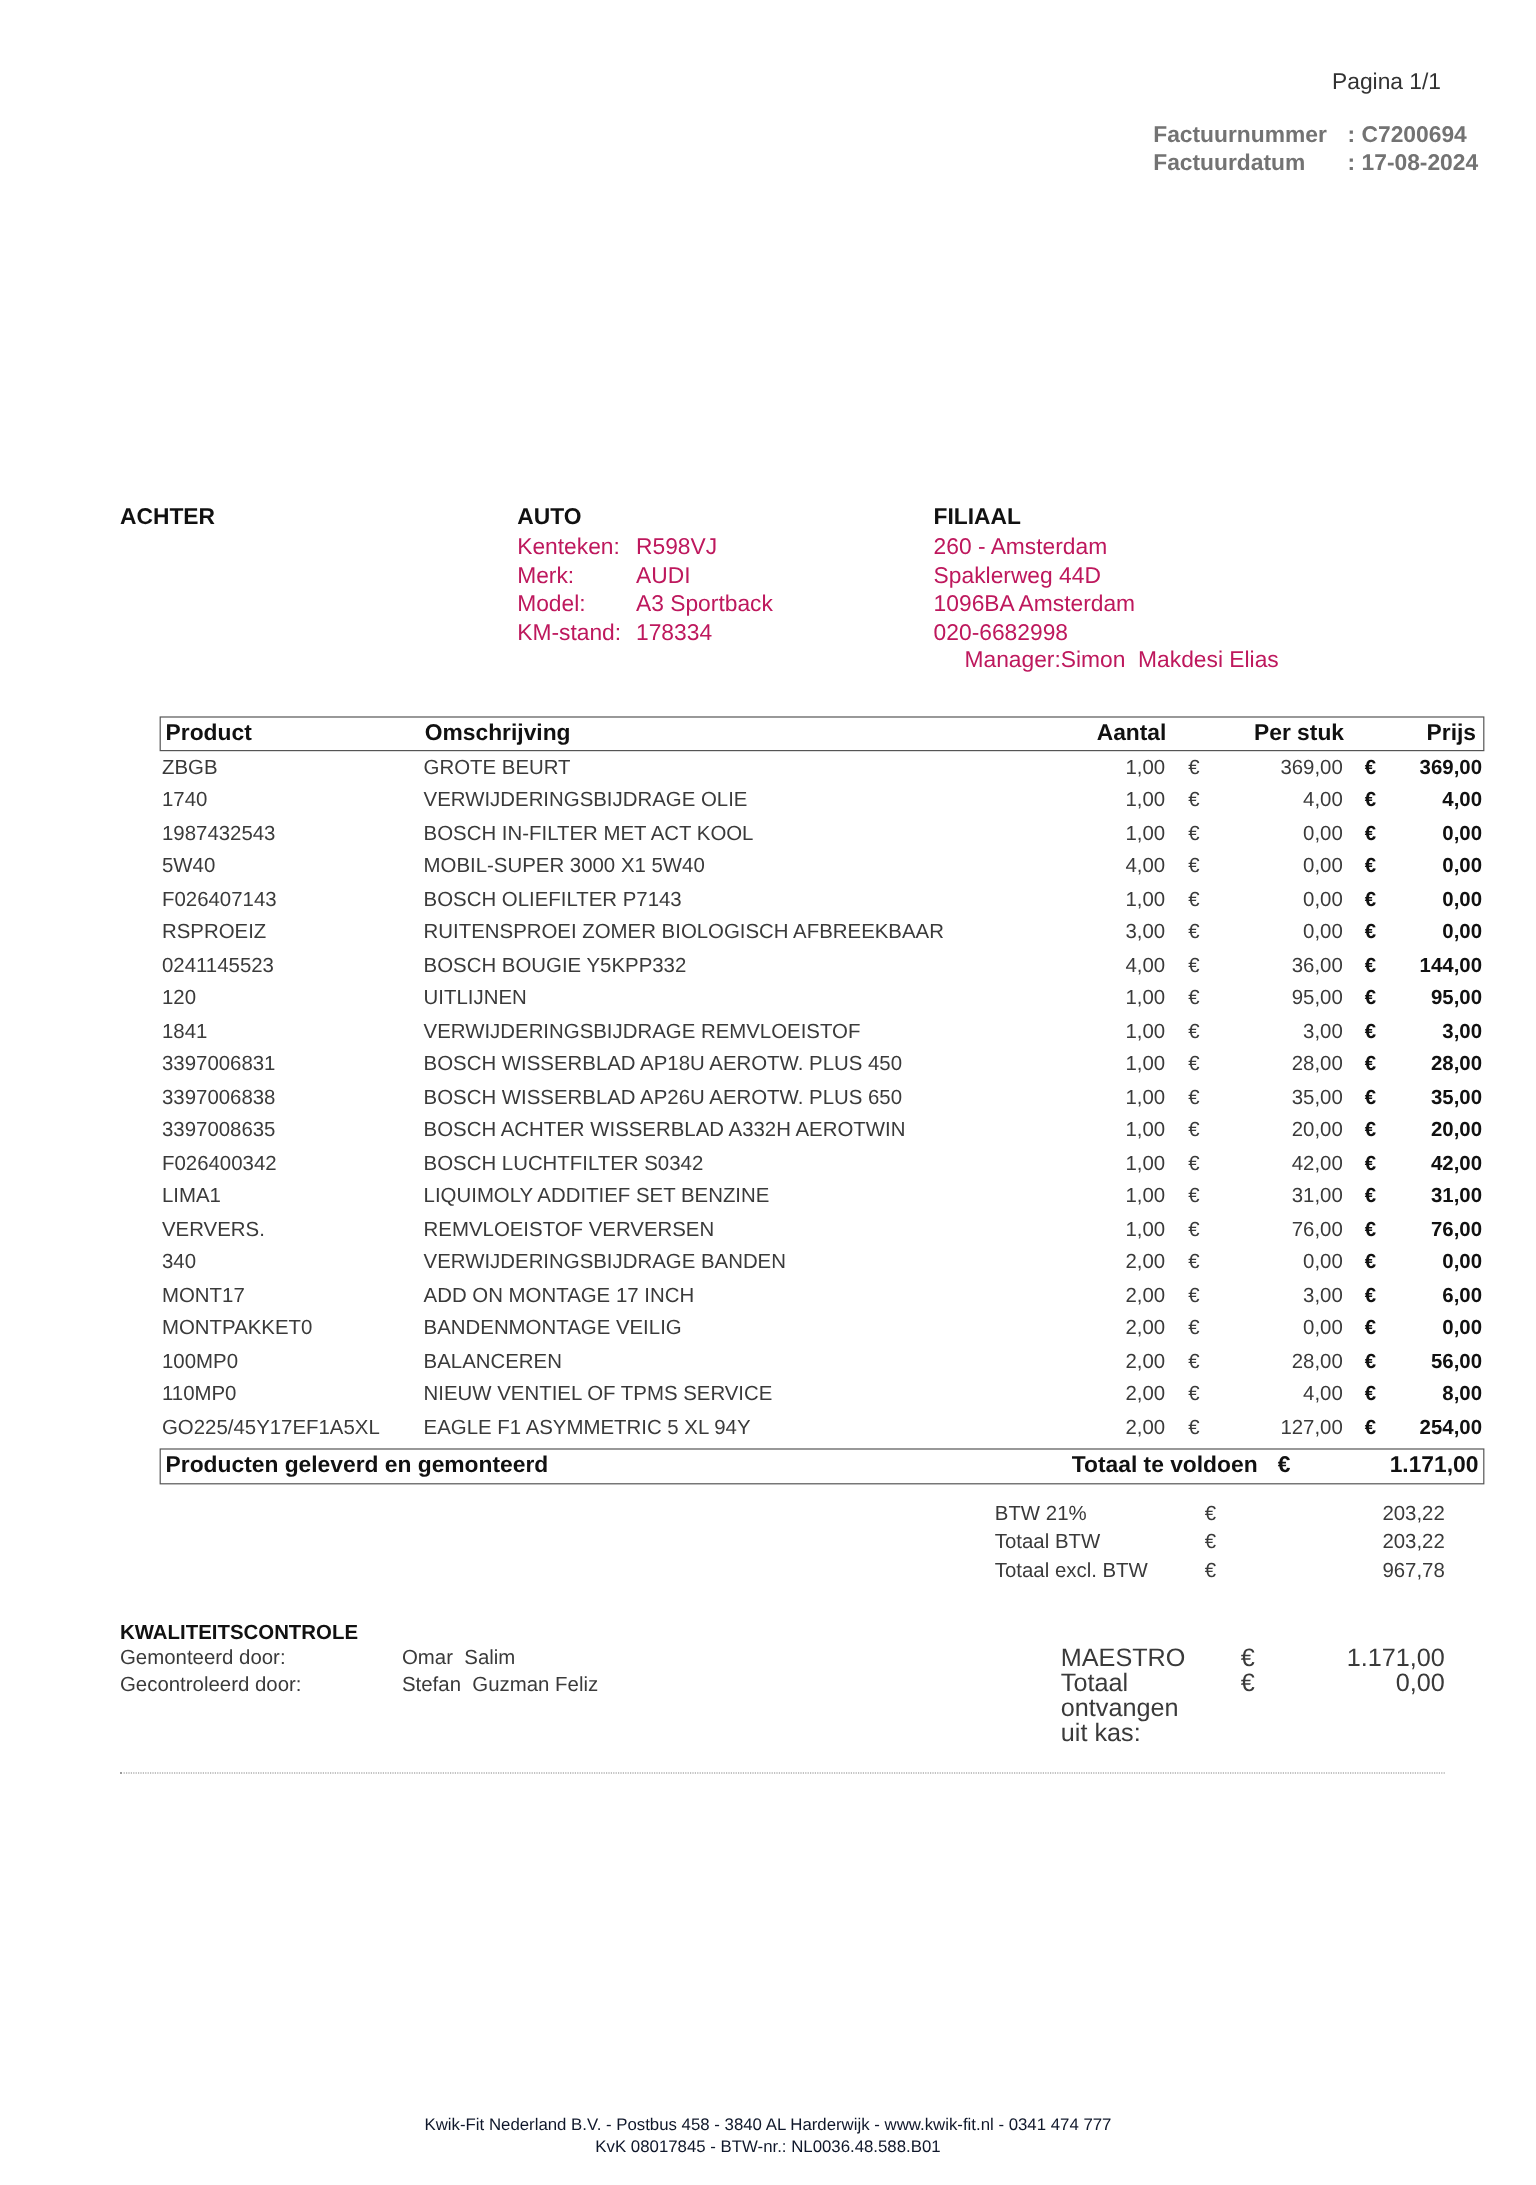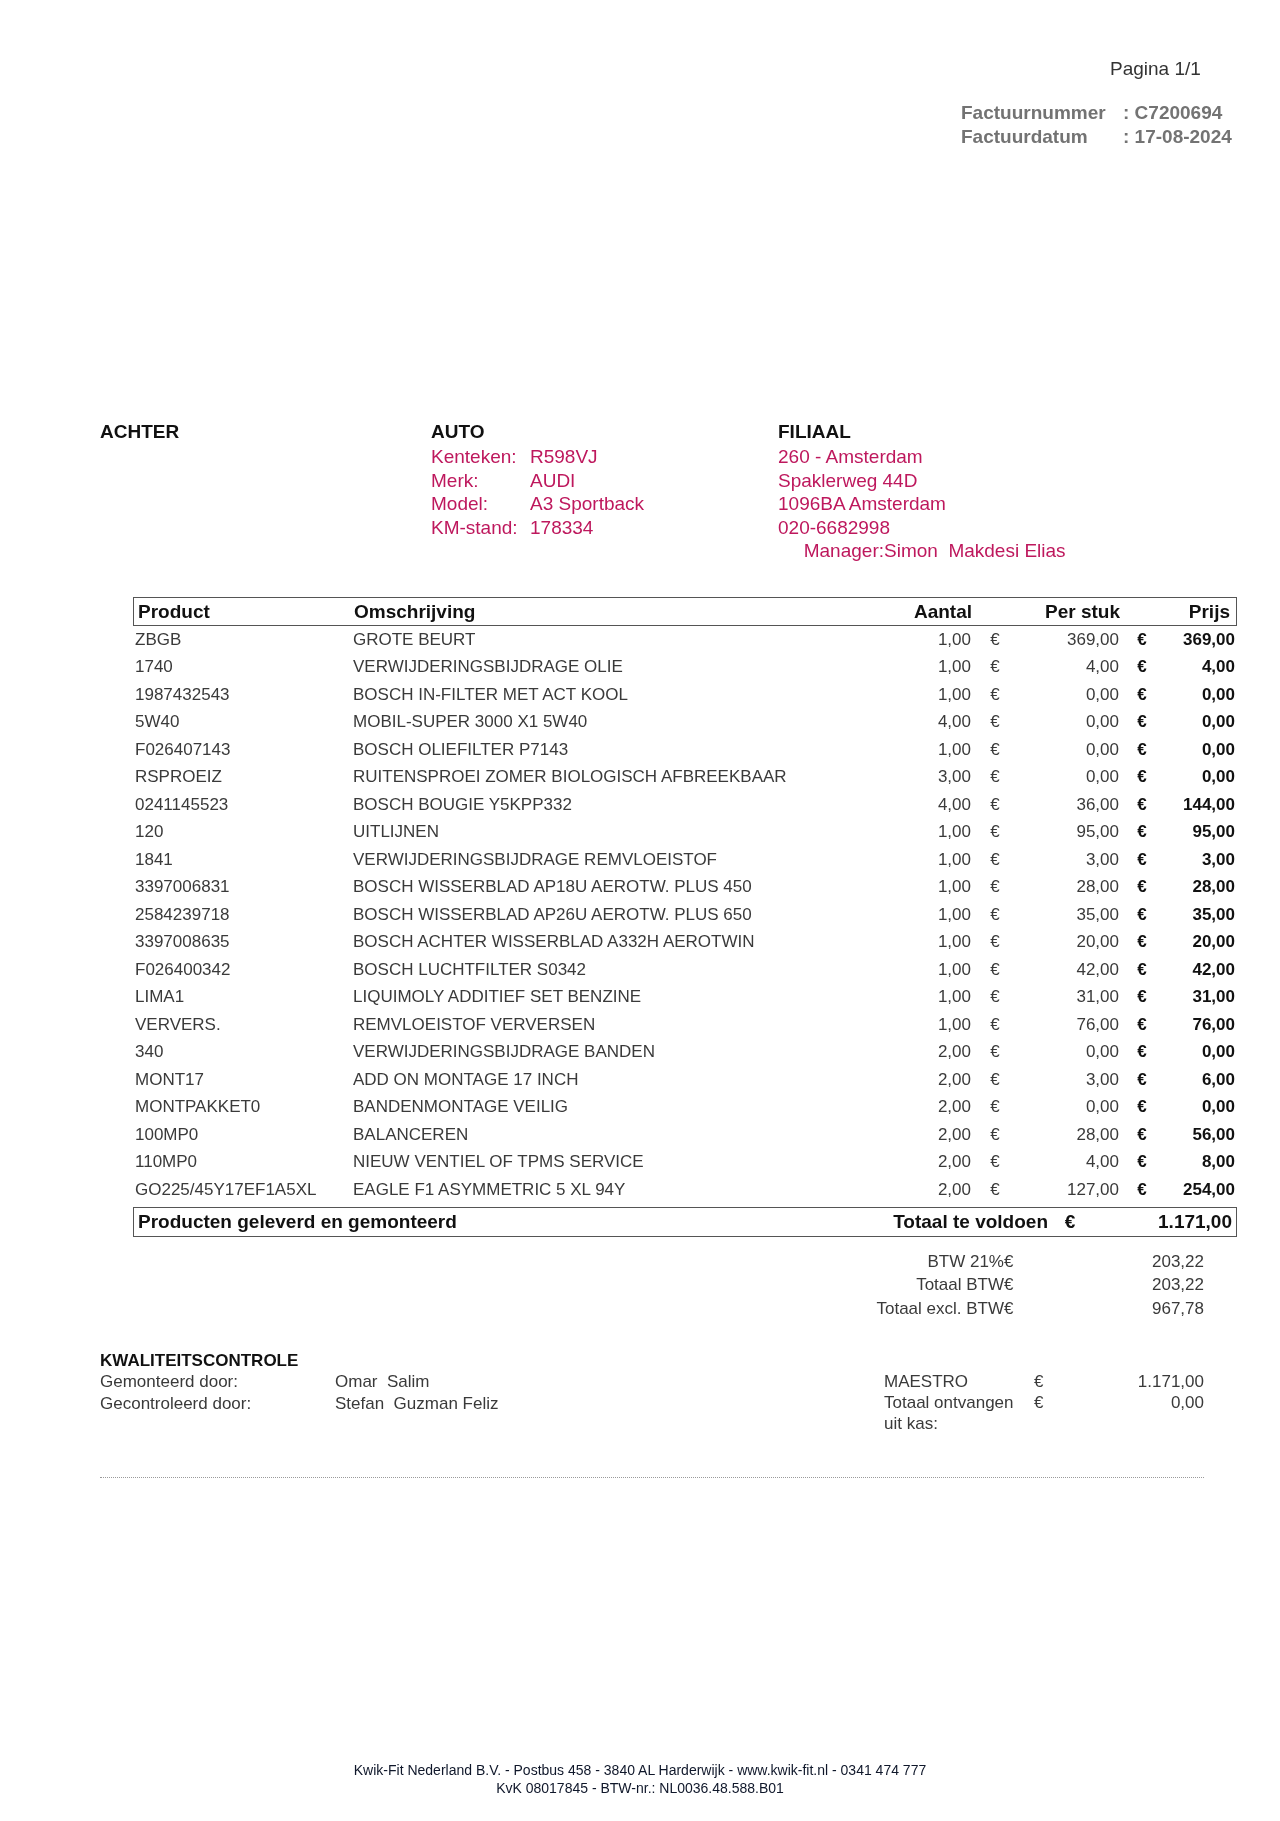--- a/index.html
+++ b/index.html
@@ -46,32 +46,32 @@
   .tfoot { border: 1.5px solid #555; height: 30px; display: flex; align-items: center; margin-top: 3px;
            font-weight: bold; color: #111; font-size: 19px; box-sizing: border-box; }
   .tfoot .f-label { padding-left: 4px; flex: 1; }
   .tfoot .f-total-label { width: 200px; text-align: right; }
   .tfoot .f-eur { width: 44px; text-align: center; }
   .tfoot .f-val { width: 140px; text-align: right; padding-right: 4px; }
 
   
   #vat { left: 829px; top: 1250px; width: 375px; font-size: 17px; color: #3a3a3a; }
   #vat .r { display: flex; height: 23.5px; align-items: center; }
-  #vat .l { width: 175px; text-align: right; }
+  #vat .l { width: 175px; }
   #vat .e { width: 40px; }
   #vat .v { flex: 1; text-align: right; }
 
   
   #qc { left: 100px; top: 1351px; font-size: 17px; }
   #qc .title { font-weight: bold; color: #111; font-size: 17px; }
   #qc .r { display: flex; line-height: 22px; color: #3a3a3a; }
   #qc .l { width: 235px; }
 
   
-  #pay { left: 884px; top: 1371px; width: 320px; font-size: 17px; color: #3a3a3a; }
+  #pay { left: 884px; top: 1371px; width: 320px; font-size: 21px; color: #3a3a3a; }
   #pay .r { display: flex; line-height: 21px; }
   #pay .l { width: 150px; }
   #pay .e { width: 40px; }
   #pay .v { flex: 1; text-align: right; }
 
   #divider { left: 100px; top: 1477px; width: 1104px; border-top: 1.5px dotted #9a9a9a; height: 0; }
 
   
   #footer { left: 0; width: 1280px; top: 1761px; text-align: center; font-size: 14px; color: #0f172a; line-height: 18px; }
 </style>
@@ -222,21 +222,21 @@
       <div class="trow">
         <span class="c-prod">3397006831</span>
         <span class="c-desc">BOSCH WISSERBLAD AP18U AEROTW. PLUS 450</span>
         <span class="c-qty">1,00</span>
         <span class="c-eur1">€</span>
         <span class="c-unit">28,00</span>
         <span class="c-eur2">€</span>
         <span class="c-price">28,00</span>
       </div>
       <div class="trow">
-        <span class="c-prod">2584239718</span>
+        <span class="c-prod">3397006838</span>
         <span class="c-desc">BOSCH WISSERBLAD AP26U AEROTW. PLUS 650</span>
         <span class="c-qty">1,00</span>
         <span class="c-eur1">€</span>
         <span class="c-unit">35,00</span>
         <span class="c-eur2">€</span>
         <span class="c-price">35,00</span>
       </div>
       <div class="trow">
         <span class="c-prod">3397008635</span>
         <span class="c-desc">BOSCH ACHTER WISSERBLAD A332H AEROTWIN</span>

